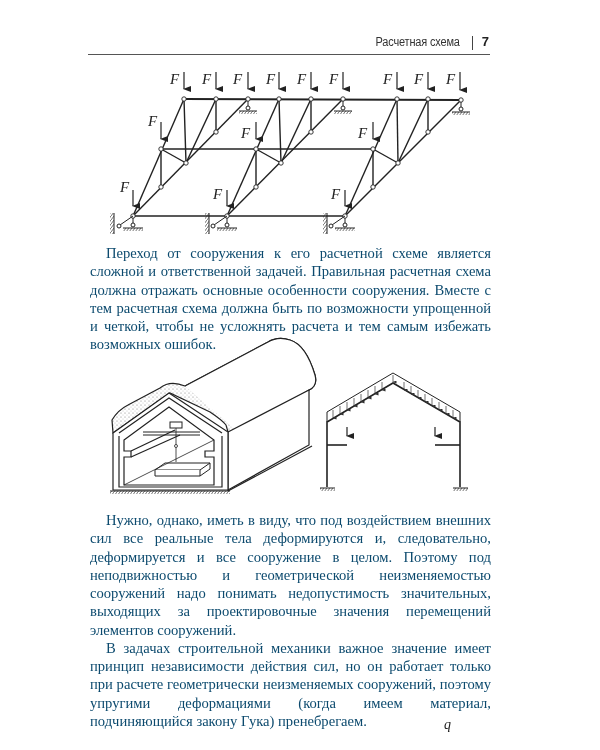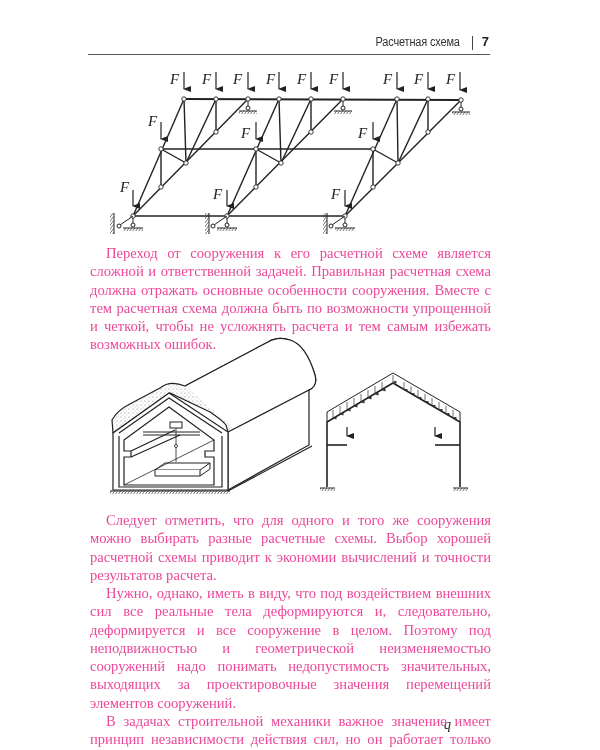--- a/index.html
+++ b/index.html
@@ -5,21 +5,21 @@
   html, body { margin:0; padding:0; background:#ffffff; }
   body { width:600px; height:750px; position:relative; overflow:hidden; font-family:"Liberation Serif","DejaVu Serif",serif; color:#1e1e1e; }
   .page { position:absolute; left:0; top:0; width:524px; height:750px; }
   .running-head { position:absolute; left:88px; top:33px; width:402px; height:21px; border-bottom:1px solid #555; }
   .rh-title { position:absolute; right:30px; top:2px; font-family:"Liberation Sans","DejaVu Sans",sans-serif; font-size:12.5px; color:#333; letter-spacing:-0.2px; transform:scaleX(0.88); transform-origin:right; }
   .rh-sep { position:absolute; right:17px; top:3px; width:1px; height:14px; background:#444; }
   .rh-num { position:absolute; right:1px; top:1px; font-family:"Liberation Sans","DejaVu Sans",sans-serif; font-weight:bold; font-size:13px; color:#222; }
   .fig { position:absolute; }
   .fig svg { display:block; overflow:visible; }
   .lbl { position:absolute; font-family:"Liberation Serif","DejaVu Serif",serif; font-style:italic; font-size:15px; color:#222; line-height:1; }
-  .text-block { position:absolute; left:90px; width:401px; font-size:14.6px; line-height:18.25px; text-align:justify; color:#ec4899; }
+  .text-block { position:absolute; left:90px; width:401px; font-size:14.6px; line-height:18.25px; text-align:justify; color:#0c4a6e; }
   .text-block p { margin:0; text-indent:16px; }
 </style>
 </head>
 <body>
 
 <div class="page">
 
   <div class="running-head">
     <span class="rh-title">Расчетная схема</span>
     <span class="rh-sep"></span>
@@ -273,18 +273,17 @@
       <g stroke="#222" stroke-width="1.2">
         <line x1="347" y1="427" x2="347" y2="436" marker-end="url(#ah2)"></line>
         <line x1="435" y1="427" x2="435" y2="436" marker-end="url(#ah2)"></line>
       </g>
     </svg>
 
     <span class="lbl" style="left:444px;top:388px;font-size:14px;">q</span>
   </div>
 
   <div class="text-block" style="top:511px;">
-    <p>Следует отметить, что для одного и того же сооружения можно выбирать разные расчетные схемы. Выбор хорошей расчетной схемы приводит к экономии вычислений и точности результатов расчета.</p>
     <p>Нужно, однако, иметь в виду, что под воздействием внешних сил все реальные тела деформируются и, следовательно, деформируется и все сооружение в целом. Поэтому под неподвижностью и геометрической неизменяемостью сооружений надо понимать недопустимость значительных, выходящих за проектировочные значения перемещений элементов сооружений.</p>
     <p>В задачах строительной механики важное значение имеет принцип независимости действия сил, но он работает только при расчете геометрически неизменяемых сооружений, поэтому упругими деформациями (когда имеем материал, подчиняющийся закону Гука) пренебрегаем.</p>
   </div>
 
 </div>
 
 </body></html>

